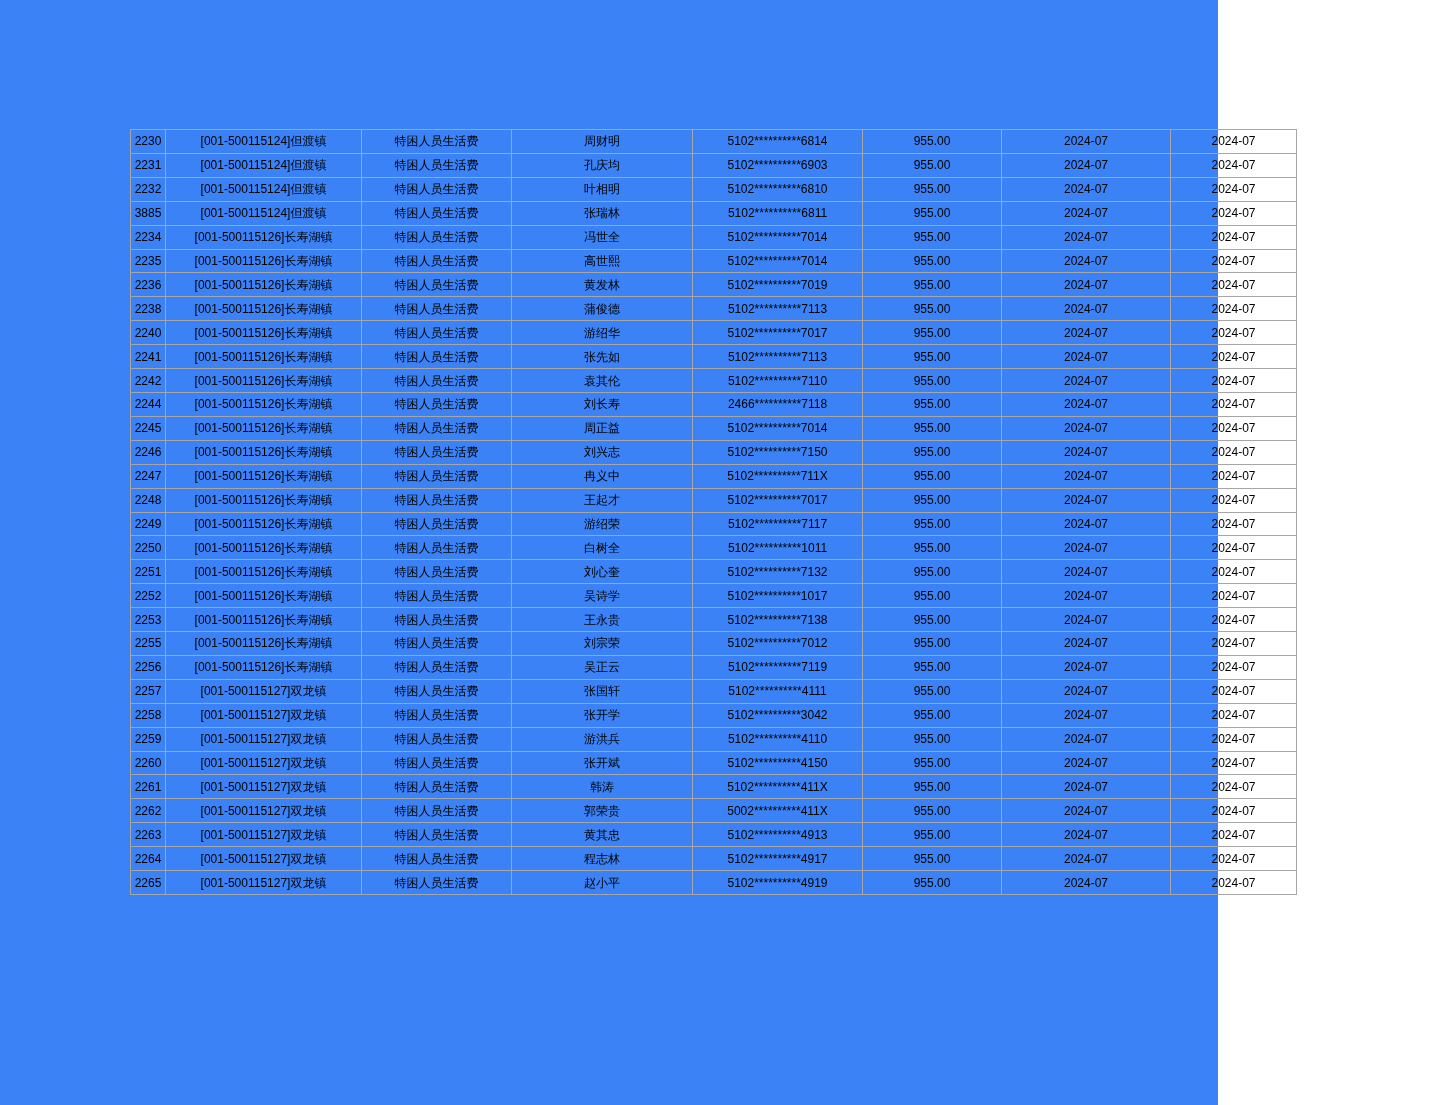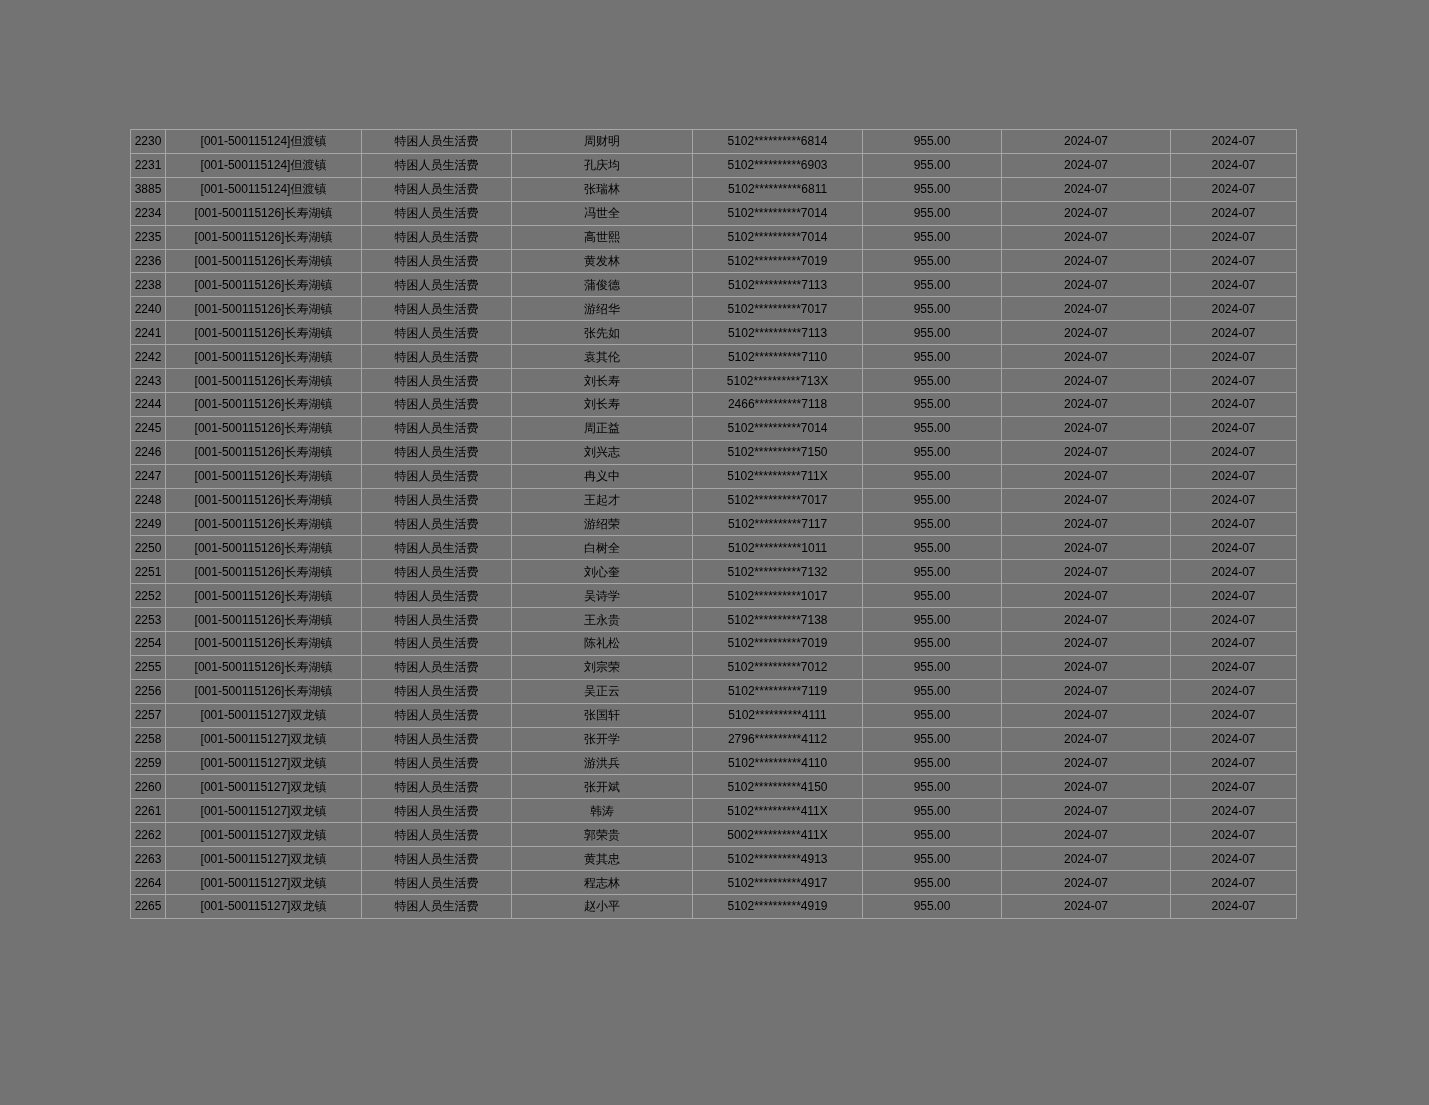--- a/index.html
+++ b/index.html
@@ -2,23 +2,23 @@
 <html><head>
 <meta charset="utf-8">
 <style>
   html, body {
     margin: 0;
     padding: 0;
     background: #ffffff;
   }
   .page {
     position: relative;
-    width: 1429px;
+    width: 1218px;
     height: 1105px;
-    background: #737373;
+    background: #3b82f6;
     font-family: "Liberation Sans", "DejaVu Sans", sans-serif;
   }
   table.data-table {
     position: absolute;
     left: 130px;
     top: 129px;
     width: 1166px;
     border-collapse: collapse;
     table-layout: fixed;
   }
@@ -65,20 +65,30 @@
     <td>2231</td>
     <td>[001-500115124]但渡镇</td>
     <td>特困人员生活费</td>
     <td>孔庆均</td>
     <td>5102**********6903</td>
     <td>955.00</td>
     <td>2024-07</td>
     <td>2024-07</td>
   </tr>
         <tr>
+    <td>2232</td>
+    <td>[001-500115124]但渡镇</td>
+    <td>特困人员生活费</td>
+    <td>叶相明</td>
+    <td>5102**********6810</td>
+    <td>955.00</td>
+    <td>2024-07</td>
+    <td>2024-07</td>
+  </tr>
+        <tr>
     <td>3885</td>
     <td>[001-500115124]但渡镇</td>
     <td>特困人员生活费</td>
     <td>张瑞林</td>
     <td>5102**********6811</td>
     <td>955.00</td>
     <td>2024-07</td>
     <td>2024-07</td>
   </tr>
         <tr>
@@ -145,30 +155,20 @@
     <td>2242</td>
     <td>[001-500115126]长寿湖镇</td>
     <td>特困人员生活费</td>
     <td>袁其伦</td>
     <td>5102**********7110</td>
     <td>955.00</td>
     <td>2024-07</td>
     <td>2024-07</td>
   </tr>
         <tr>
-    <td>2243</td>
-    <td>[001-500115126]长寿湖镇</td>
-    <td>特困人员生活费</td>
-    <td>刘长寿</td>
-    <td>5102**********713X</td>
-    <td>955.00</td>
-    <td>2024-07</td>
-    <td>2024-07</td>
-  </tr>
-        <tr>
     <td>2244</td>
     <td>[001-500115126]长寿湖镇</td>
     <td>特困人员生活费</td>
     <td>刘长寿</td>
     <td>2466**********7118</td>
     <td>955.00</td>
     <td>2024-07</td>
     <td>2024-07</td>
   </tr>
         <tr>
@@ -255,30 +255,20 @@
     <td>2253</td>
     <td>[001-500115126]长寿湖镇</td>
     <td>特困人员生活费</td>
     <td>王永贵</td>
     <td>5102**********7138</td>
     <td>955.00</td>
     <td>2024-07</td>
     <td>2024-07</td>
   </tr>
         <tr>
-    <td>2254</td>
-    <td>[001-500115126]长寿湖镇</td>
-    <td>特困人员生活费</td>
-    <td>陈礼松</td>
-    <td>5102**********7019</td>
-    <td>955.00</td>
-    <td>2024-07</td>
-    <td>2024-07</td>
-  </tr>
-        <tr>
     <td>2255</td>
     <td>[001-500115126]长寿湖镇</td>
     <td>特困人员生活费</td>
     <td>刘宗荣</td>
     <td>5102**********7012</td>
     <td>955.00</td>
     <td>2024-07</td>
     <td>2024-07</td>
   </tr>
         <tr>
@@ -299,21 +289,21 @@
     <td>5102**********4111</td>
     <td>955.00</td>
     <td>2024-07</td>
     <td>2024-07</td>
   </tr>
         <tr>
     <td>2258</td>
     <td>[001-500115127]双龙镇</td>
     <td>特困人员生活费</td>
     <td>张开学</td>
-    <td>2796**********4112</td>
+    <td>5102**********3042</td>
     <td>955.00</td>
     <td>2024-07</td>
     <td>2024-07</td>
   </tr>
         <tr>
     <td>2259</td>
     <td>[001-500115127]双龙镇</td>
     <td>特困人员生活费</td>
     <td>游洪兵</td>
     <td>5102**********4110</td>

